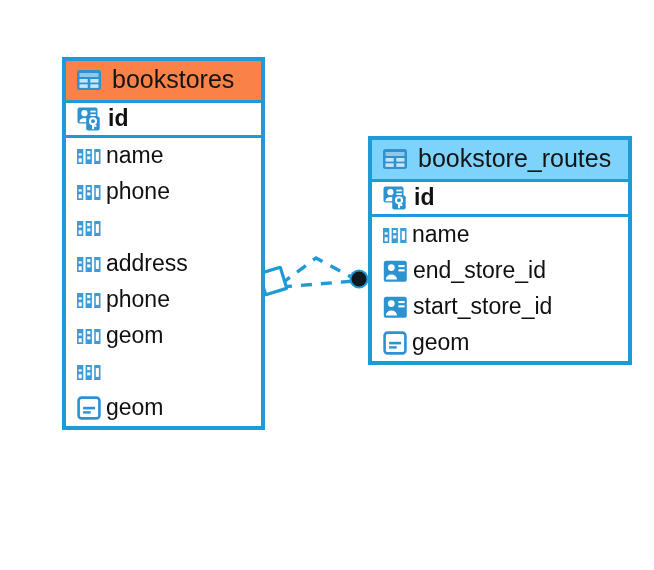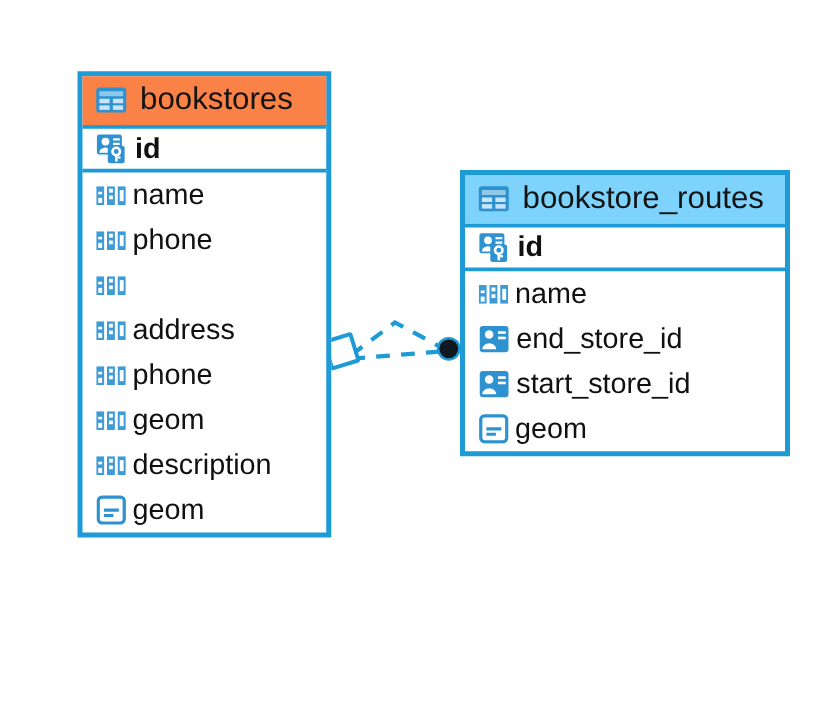--- a/index.html
+++ b/index.html
@@ -268,21 +268,20 @@
           </g>
           <g fill="#ffffff">
             <rect x="1.6" y="4.4" width="3.1" height="2.1"></rect>
             <rect x="1.6" y="9.3" width="3.1" height="4.0"></rect>
             <rect x="10.2" y="2.0" width="3.1" height="3.1"></rect>
             <rect x="10.2" y="7.4" width="3.1" height="3.0"></rect>
             <rect x="18.8" y="3.1" width="3.1" height="8.8"></rect>
           </g>
         </svg>
       </span>
-      <span class="field-name">description</span>
     </div>
 
     <div class="field">
       <span class="icon">
         <svg width="24" height="24" viewBox="0 0 24 24" xmlns="http://www.w3.org/2000/svg">
           <rect x="1.6" y="1.6" width="20.8" height="20.8" rx="3" fill="#ffffff" stroke="#2E92D1" stroke-width="2.6"></rect>
           <rect x="6.1" y="10.8" width="12" height="2.6" fill="#2E92D1"></rect>
           <rect x="6.1" y="15.2" width="7.6" height="2.4" fill="#2E92D1"></rect>
         </svg>
       </span>

